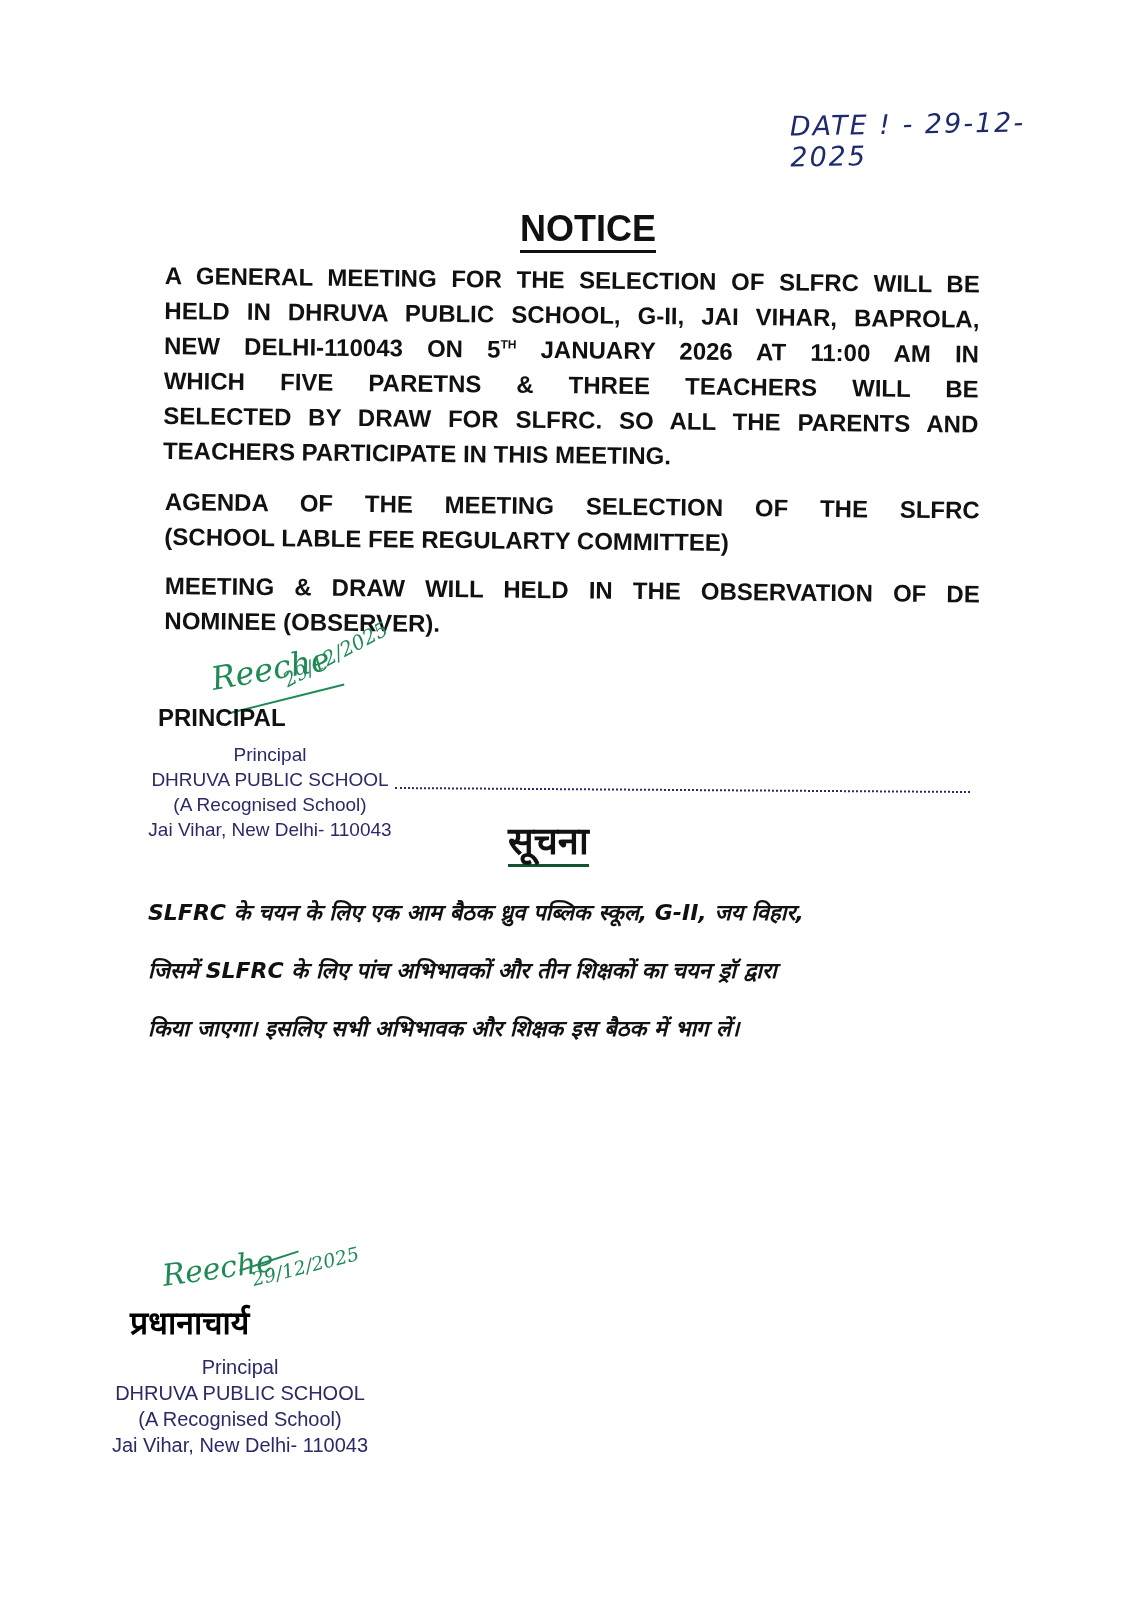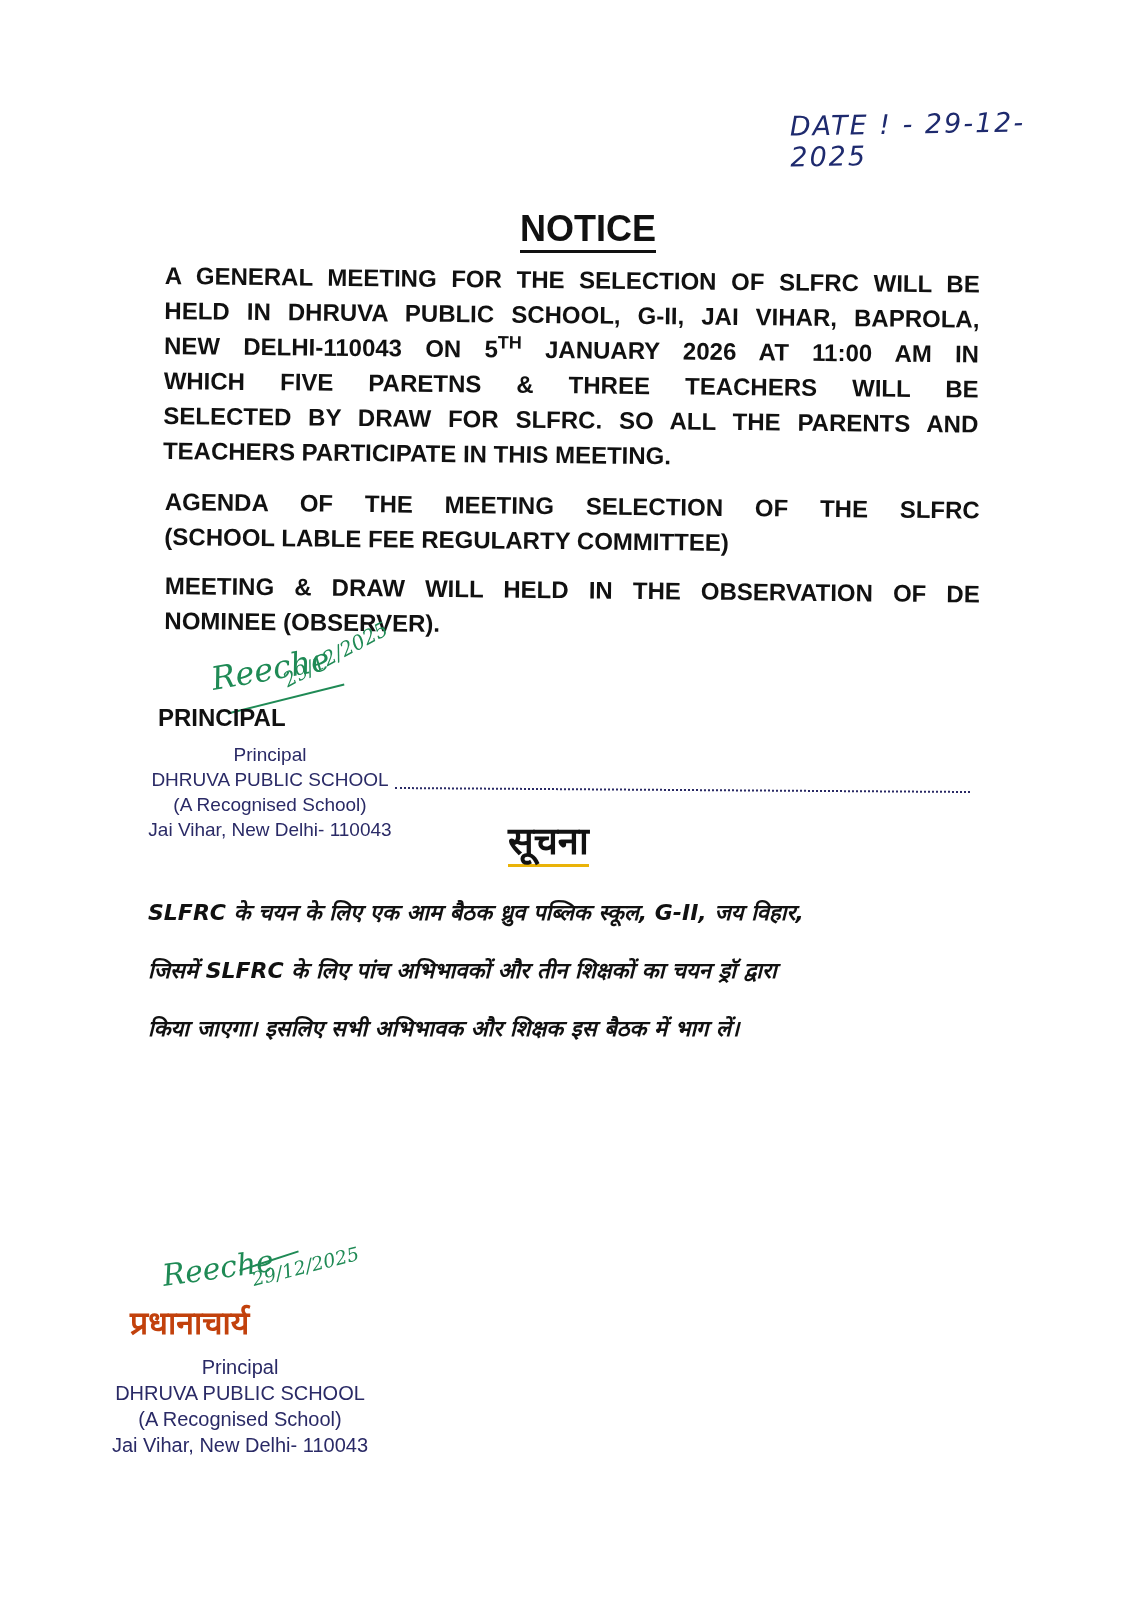--- a/index.html
+++ b/index.html
@@ -23,21 +23,21 @@
     position: absolute; left: 165px; width: 815px;
     font-family: "Liberation Sans", sans-serif; font-weight: bold;
     font-size: 24px; line-height: 35px; color: #111;
     text-align: justify; text-align-last: left;
     transform: rotate(0.6deg); transform-origin: left top;
   }
   .en-block.p1 { top: 258px; }
   .en-block.p2 { top: 484px; }
   .en-block.p3 { top: 568px; }
   .en-block .justify-line { display: block; text-align: justify; text-align-last: justify; }
-  sup { font-size: 18px; line-height: 0; }
+  sup { font-size: 12px; line-height: 0; }
 
   .signature {
     position: absolute; font-family: "DejaVu Serif", serif; font-style: italic;
     color: #1f8a55; transform-origin: left bottom;
   }
   .sig1-name { left: 215px; top: 660px; font-size: 32px; transform: rotate(-10deg); }
   .sig1-date { left: 290px; top: 668px; font-size: 20px; transform: rotate(-28deg); }
   .sig1-line { position: absolute; left: 226px; top: 698px; width: 120px; height: 2px; background: #1f8a55; transform: rotate(-14deg); }
 
   .principal-en {
@@ -53,37 +53,37 @@
   .stamp2 { left: 100px; top: 1354px; width: 280px; font-size: 20px; line-height: 26px; }
 
   .dotted-line {
     position: absolute; left: 395px; top: 787px; width: 575px; height: 0;
     border-top: 2px dotted #2a2a66; transform: rotate(0.4deg); transform-origin: left;
   }
 
   .title-hi {
     position: absolute; left: 508px; top: 818px;
     font-family: "DejaVu Sans", sans-serif; font-weight: bold;
-    font-size: 38px; color: #111; border-bottom: 3px solid #eab308; line-height: 46px; text-align: center;
+    font-size: 38px; color: #111; border-bottom: 3px solid #14532d; line-height: 46px; text-align: center;
   }
 
   .hi-lines {
     position: absolute; left: 148px; top: 890px; width: 790px;
     font-family: "DejaVu Sans", sans-serif; font-weight: bold;
     font-size: 22px; color: #111;
   }
   .hi-line { display: block; height: 58px; line-height: 46px; white-space: nowrap; font-style: italic; }
 
   .sig2-name { left: 165px; top: 1258px; font-size: 30px; transform: rotate(-8deg); }
   .sig2-date { left: 255px; top: 1268px; font-size: 19px; transform: rotate(-14deg); }
   .sig2-line { position: absolute; left: 238px; top: 1260px; width: 62px; height: 2px; background: #1f8a55; transform: rotate(-18deg); }
 
   .principal-hi {
     position: absolute; left: 130px; top: 1300px;
-    font-family: "DejaVu Sans", sans-serif; font-weight: bold; font-size: 32px; color: #c2410c; text-align: right;
+    font-family: "DejaVu Sans", sans-serif; font-weight: bold; font-size: 32px; color: #000000; text-align: right;
   }
 </style>
 </head>
 <body>
 
 <div class="page">
 
   <div class="handwritten-date">DATE ! - 29-12-2025</div>
 
   <div class="title-en">NOTICE</div>

